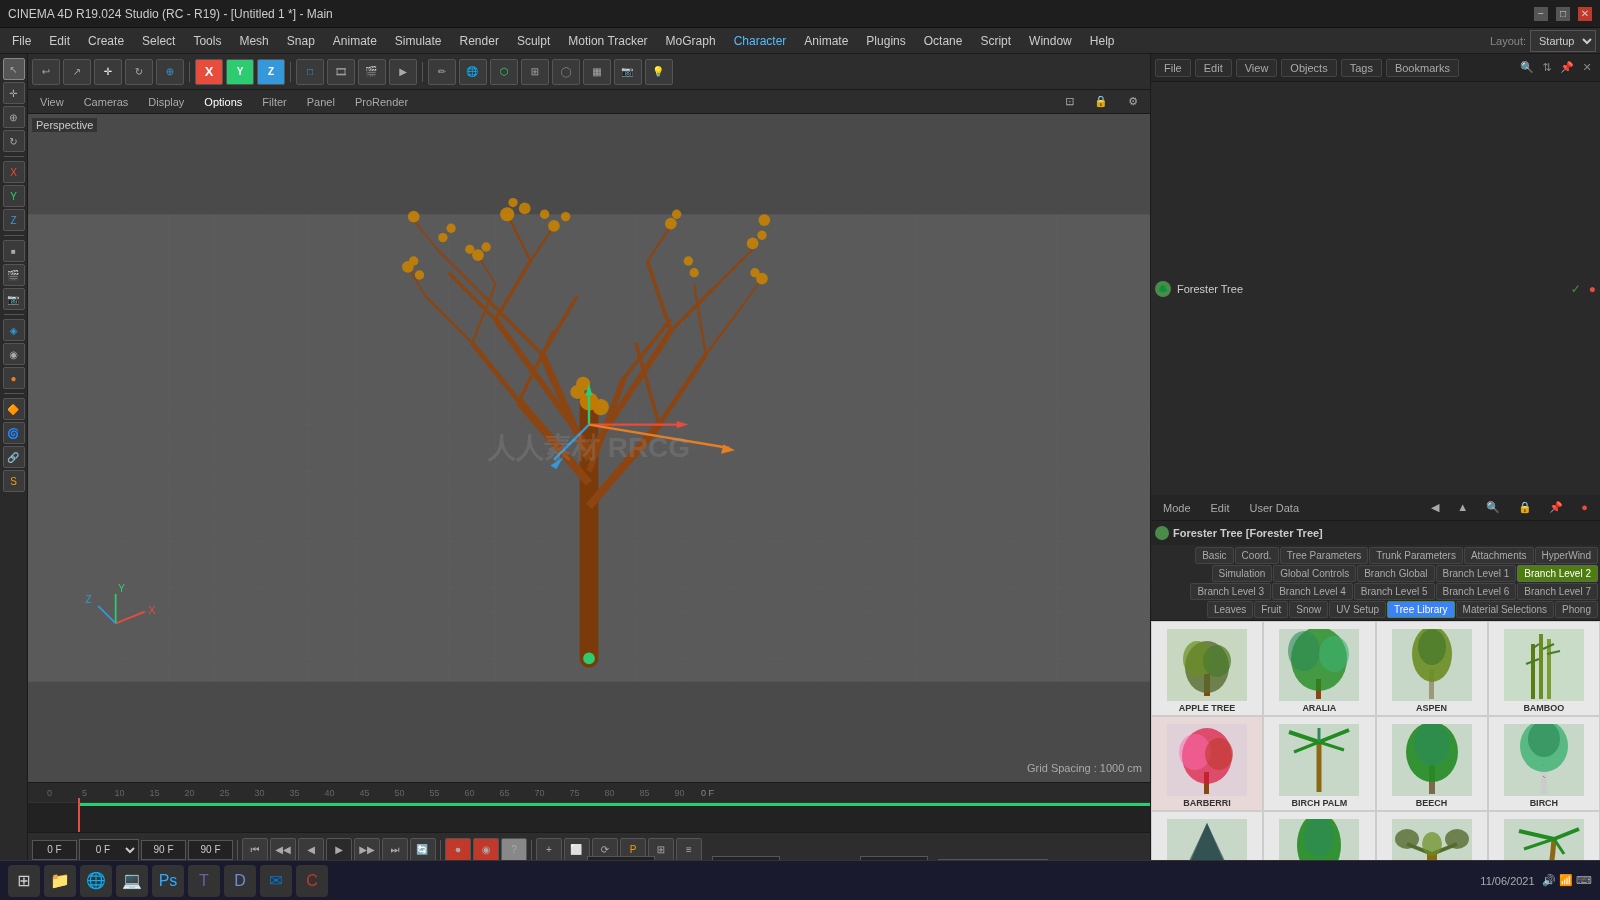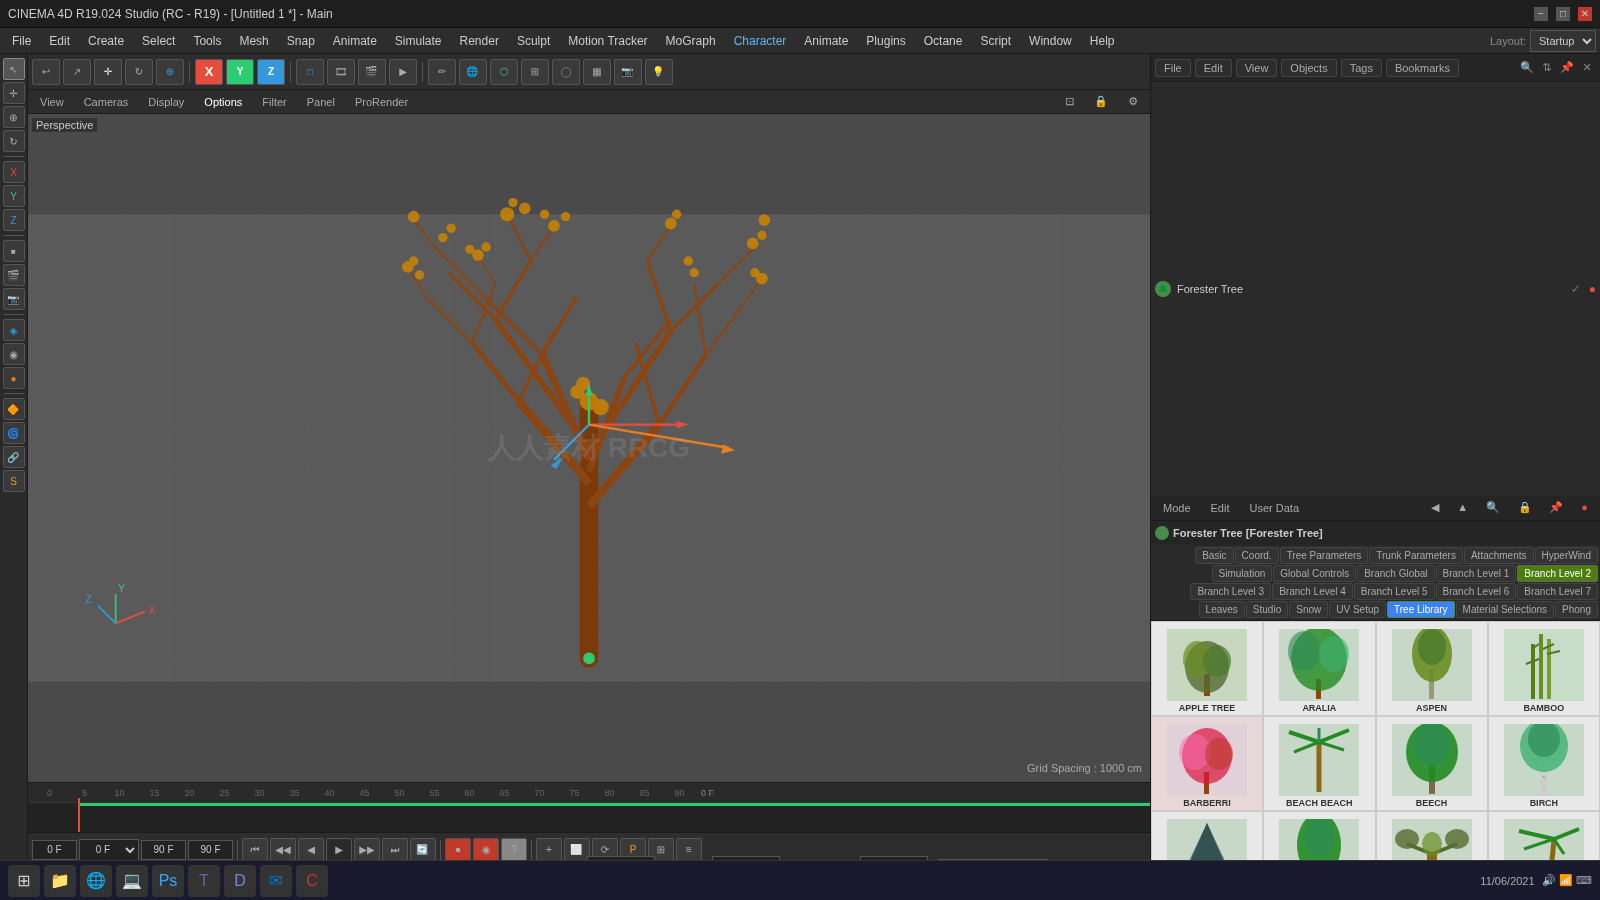--- a/index.html
+++ b/index.html
@@ -579,21 +579,21 @@
         <div class="attr-tab">Global Controls</div>
         <div class="attr-tab">Branch Global</div>
         <div class="attr-tab">Branch Level 1</div>
         <div class="attr-tab active">Branch Level 2</div>
         <div class="attr-tab">Branch Level 3</div>
         <div class="attr-tab">Branch Level 4</div>
         <div class="attr-tab">Branch Level 5</div>
         <div class="attr-tab">Branch Level 6</div>
         <div class="attr-tab">Branch Level 7</div>
         <div class="attr-tab">Leaves</div>
-        <div class="attr-tab">Studio</div>
+        <div class="attr-tab">Fruit</div>
         <div class="attr-tab">Snow</div>
         <div class="attr-tab">UV Setup</div>
         <div class="attr-tab active" style="background:#3b82f6; color:#fff; border-color:#4a8a4a;">Tree Library</div>
         <div class="attr-tab">Material Selections</div>
         <div class="attr-tab">Phong</div>
       </div>
 
       <div id="tree-library">
         <div id="tree-grid">
 
@@ -669,21 +669,21 @@
               <svg width="80" height="72" viewBox="0 0 80 72">
                   <rect width="80" height="72" fill="#c8d8c8"></rect>
                 <line x1="40" y1="68" x2="40" y2="18" stroke="#8B6914" stroke-width="5"></line>
                 <line x1="40" y1="18" x2="10" y2="8" stroke="#228B22" stroke-width="4"></line>
                 <line x1="40" y1="18" x2="70" y2="6" stroke="#228B22" stroke-width="4"></line>
                 <line x1="40" y1="18" x2="15" y2="28" stroke="#228B22" stroke-width="3"></line>
                 <line x1="40" y1="18" x2="65" y2="26" stroke="#228B22" stroke-width="3"></line>
                 <line x1="40" y1="18" x2="40" y2="4" stroke="#2E8B57" stroke-width="3"></line>
               </svg>
             </div>
-            <div class="tree-item-label">BEACH BEACH</div>
+            <div class="tree-item-label">BIRCH PALM</div>
           </div>
 
           <div class="tree-item">
             <div class="tree-item-img">
               <svg width="80" height="72" viewBox="0 0 80 72">
                   <rect width="80" height="72" fill="#c8d8c8"></rect>
                 <rect x="37" y="40" width="6" height="30" fill="#7a6a4a"></rect>
                 <ellipse cx="40" cy="28" rx="26" ry="30" fill="#228B22" opacity="0.9"></ellipse>
                 <ellipse cx="40" cy="20" rx="18" ry="22" fill="#2E8B57" opacity="0.7"></ellipse>
               </svg>

